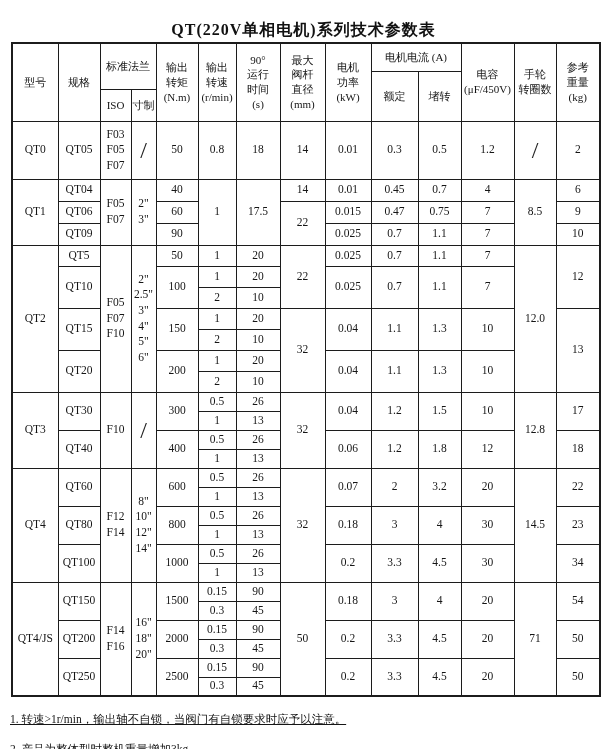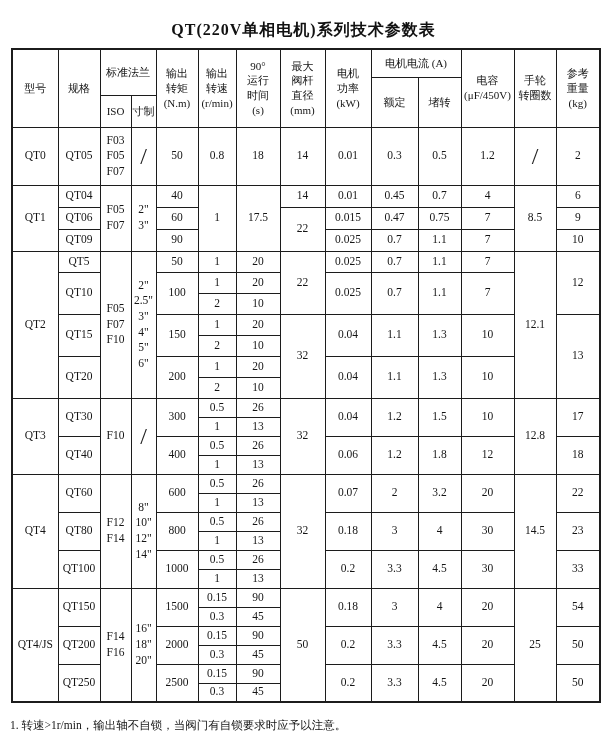--- a/index.html
+++ b/index.html
@@ -3,38 +3,38 @@
 <meta charset="utf-8">
 <style>
   html,body { margin:0; padding:0; }
   body {
     width:607px; height:749px; background:#ffffff; color:#151515;
     font-family:"Liberation Serif","DejaVu Serif",serif;
     position:relative; overflow:hidden;
   }
   .title {
     text-align:center; font-size:16px; font-weight:600; letter-spacing:1px;
-    margin:20px 0 7px 0; color:#111;
+    margin:20px 0 1px 0; color:#111;
   }
   table.params {
     border-collapse:collapse; table-layout:fixed;
     margin-left:11px; border:2px solid #1c1c1c;
   }
   .params th, .params td {
     border:1px solid #1c1c1c; text-align:center; vertical-align:middle;
     padding:0 1px; font-size:11.5px; line-height:1.35;
     white-space:pre-line; overflow:hidden; font-weight:normal;
   }
   .params th { font-size:11px; }
   tr.hr1 { height:28px; } tr.hr2 { height:18px; } tr.hr3 { height:32px; }
   tr.r58 { height:58px; } tr.r22 { height:22px; }
   tr.r21 { height:21px; } tr.r19 { height:19px; }
   td.slash { font-size:24px; font-weight:300; line-height:1; color:#222; }
   .notes { margin:9px 0 0 10px; }
-  .notes p { margin:15px 0 7px 0; font-size:11.5px; color:#151515; }
+  .notes p { margin:15px 0 7px 0; font-size:11.5px; color:#151515;text-decoration:underline; }
 </style>
 </head>
 <body>
 
 <div class="title">QT(220V单相电机)系列技术参数表</div>
 
 <table class="params">
   <colgroup>
     <col style="width:46px">
       <col style="width:42px">
@@ -162,21 +162,21 @@
 5"
 6"</td>
     <td>50</td>
     <td>1</td>
     <td>20</td>
     <td rowspan="3">22</td>
     <td>0.025</td>
     <td>0.7</td>
     <td>1.1</td>
     <td>7</td>
-    <td rowspan="7">12.1</td>
+    <td rowspan="7">12.0</td>
     <td rowspan="3">12</td>
   </tr>
   <tr class="r21">
     <td rowspan="2">QT10</td>
     <td rowspan="2">100</td>
     <td>1</td>
     <td>20</td>
     <td rowspan="2">0.025</td>
     <td rowspan="2">0.7</td>
     <td rowspan="2">1.1</td>
@@ -294,21 +294,21 @@
   </tr>
   <tr class="r19">
     <td rowspan="2">QT100</td>
     <td rowspan="2">1000</td>
     <td>0.5</td>
     <td>26</td>
     <td rowspan="2">0.2</td>
     <td rowspan="2">3.3</td>
     <td rowspan="2">4.5</td>
     <td rowspan="2">30</td>
-    <td rowspan="2">33</td>
+    <td rowspan="2">34</td>
   </tr>
   <tr class="r19">
     <td>1</td>
     <td>13</td>
   </tr>
 
   <tr class="r19">
     <td rowspan="6">QT4/JS</td>
     <td rowspan="2">QT150</td>
     <td rowspan="6">F14
@@ -317,21 +317,21 @@
 18"
 20"</td>
     <td rowspan="2">1500</td>
     <td>0.15</td>
     <td>90</td>
     <td rowspan="6">50</td>
     <td rowspan="2">0.18</td>
     <td rowspan="2">3</td>
     <td rowspan="2">4</td>
     <td rowspan="2">20</td>
-    <td rowspan="6">25</td>
+    <td rowspan="6">71</td>
     <td rowspan="2">54</td>
   </tr>
   <tr class="r19">
     <td>0.3</td>
     <td>45</td>
   </tr>
   <tr class="r19">
     <td rowspan="2">QT200</td>
     <td rowspan="2">2000</td>
     <td>0.15</td>

